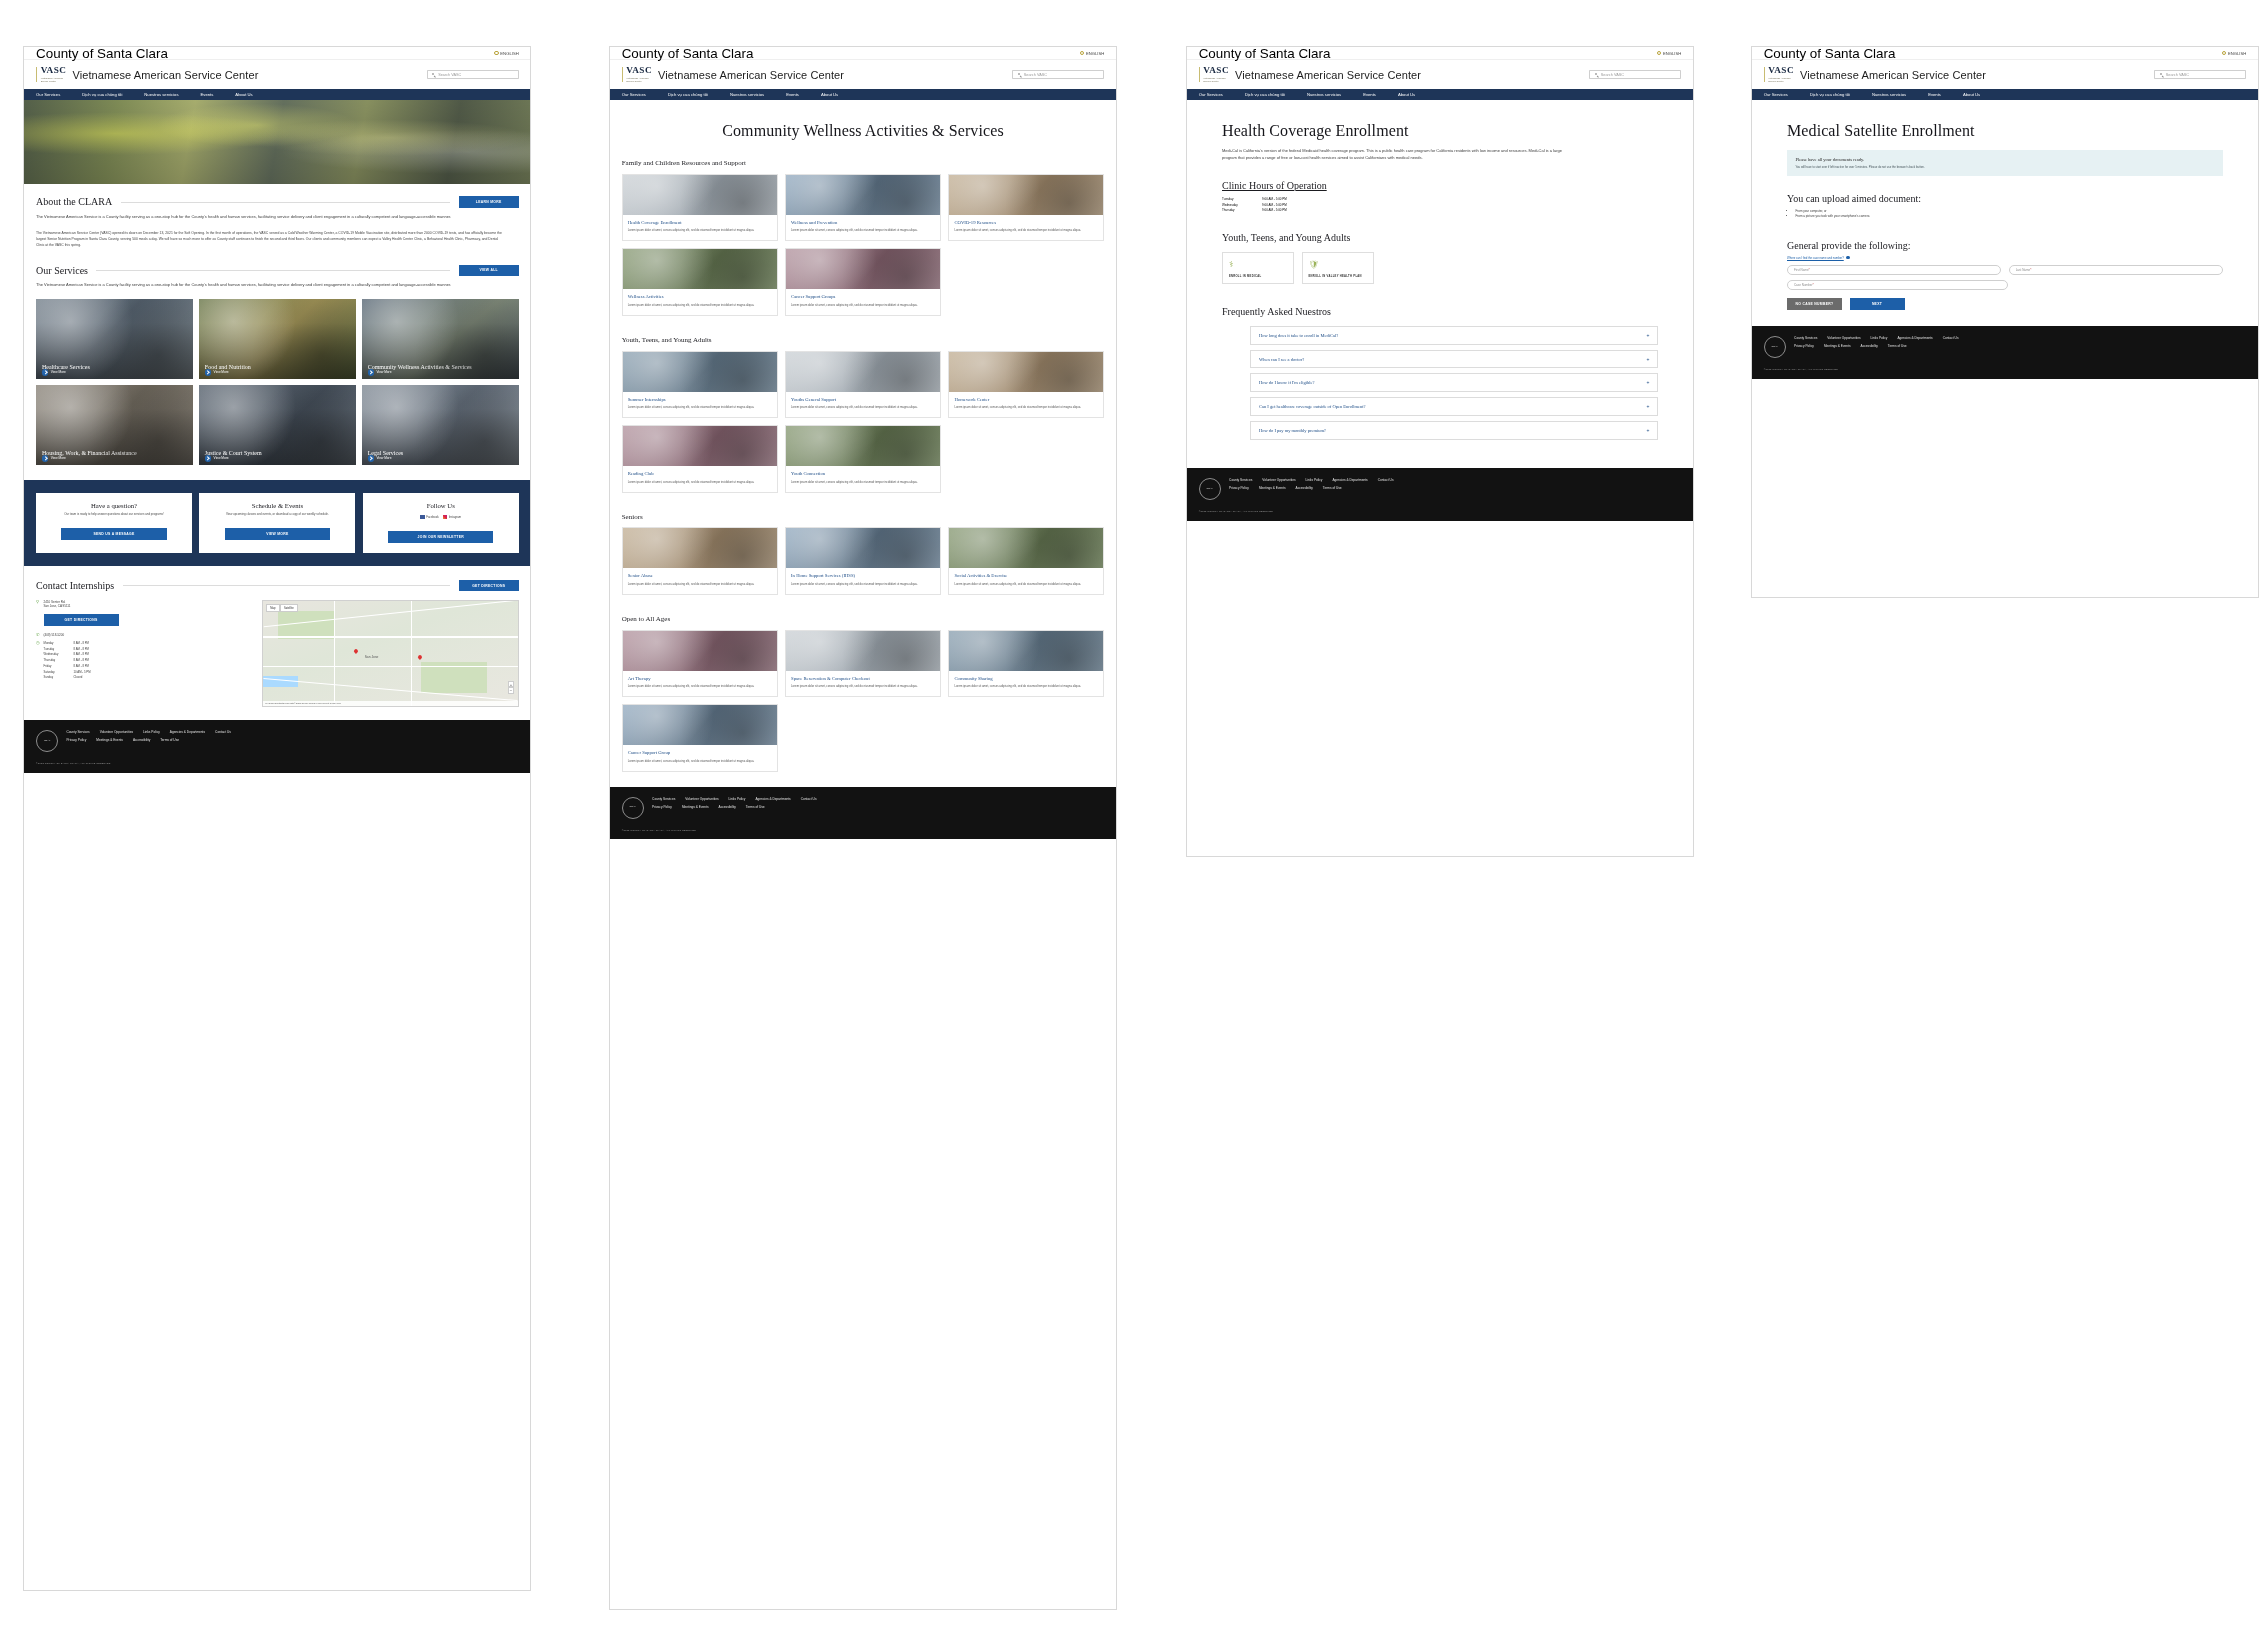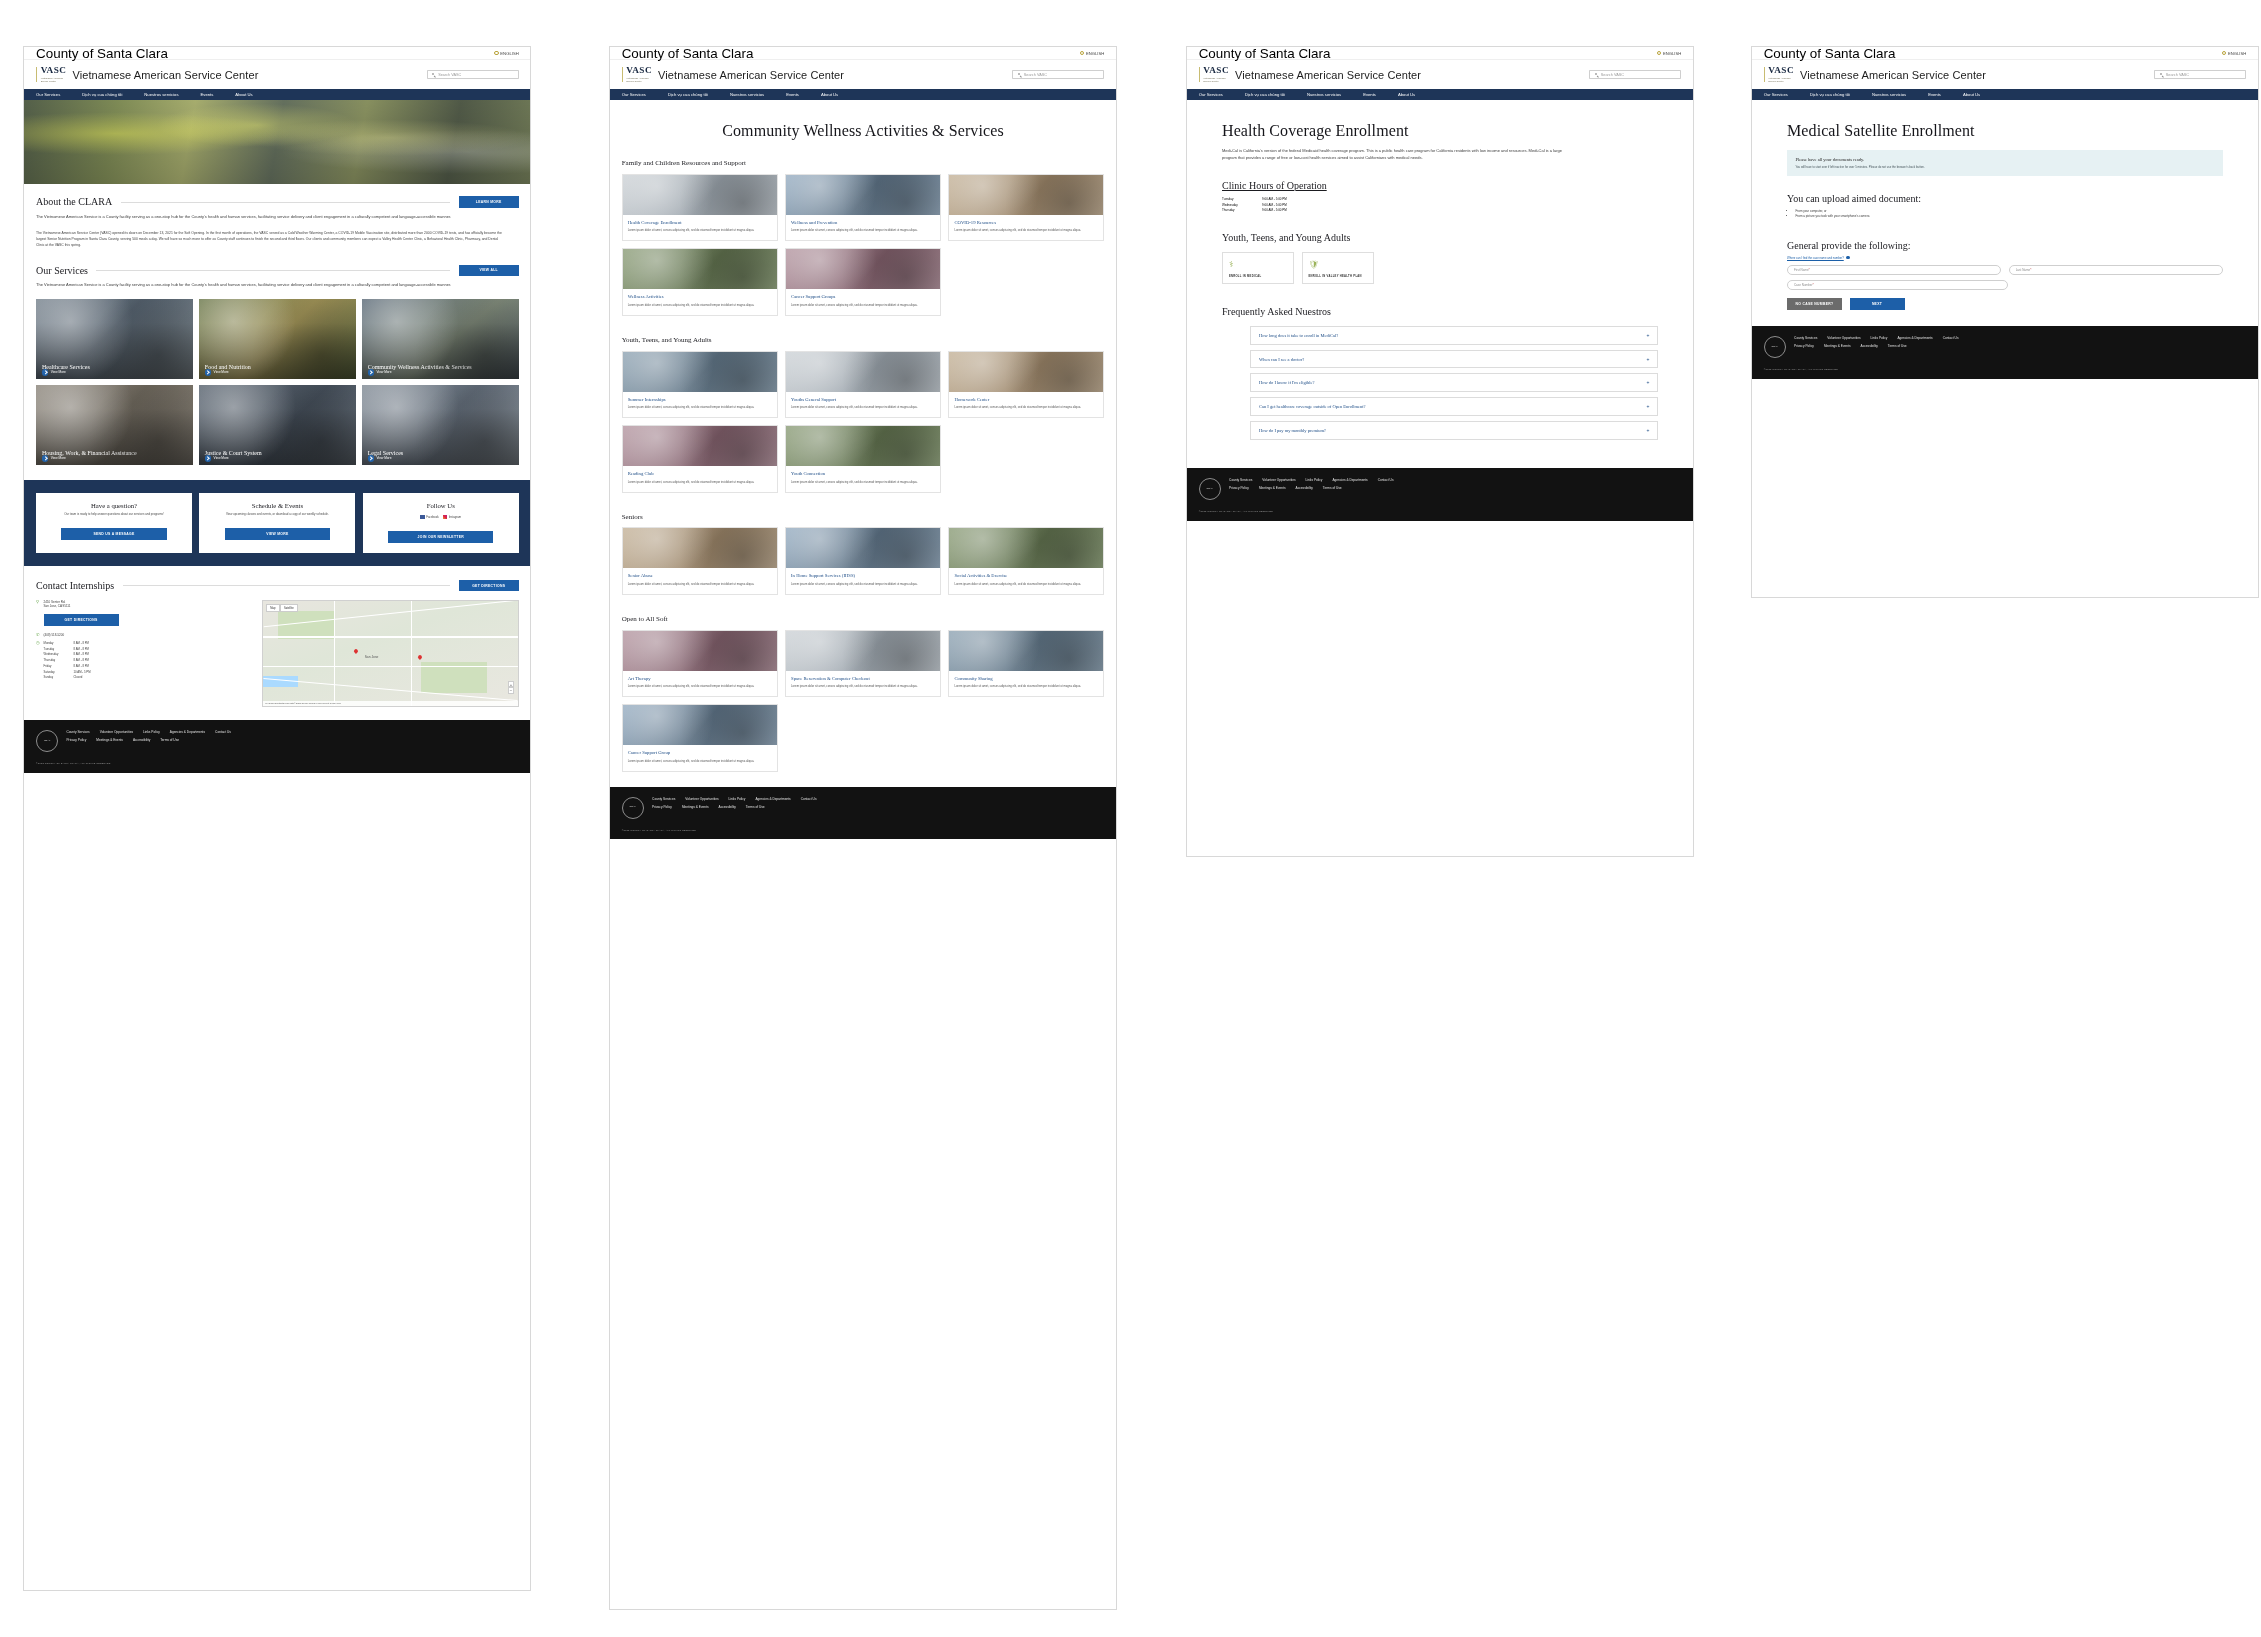--- a/index.html
+++ b/index.html
@@ -571,21 +571,21 @@
           </div>
         <div class="ccard">
             <div class="img ph pd"></div>
             <div class="bd">
               <h5>Social Activities &amp; Exercise</h5>
               <p>Lorem ipsum dolor sit amet, conses adipiscing elit, sed do eiusmod tempor incididunt ut magna aliqua.</p>
             </div>
           </div>
       </div>
 
-      <h3 class="sub" style="margin-top:20px;">Open to All Soft</h3>
+      <h3 class="sub" style="margin-top:20px;">Open to All Ages</h3>
       <div class="cards3" style="margin-top:6.7px;">
         <div class="ccard">
             <div class="img ph pe"></div>
             <div class="bd">
               <h5>Art Therapy</h5>
               <p>Lorem ipsum dolor sit amet, conses adipiscing elit, sed do eiusmod tempor incididunt ut magna aliqua.</p>
             </div>
           </div>
         <div class="ccard">
             <div class="img ph pa"></div>

